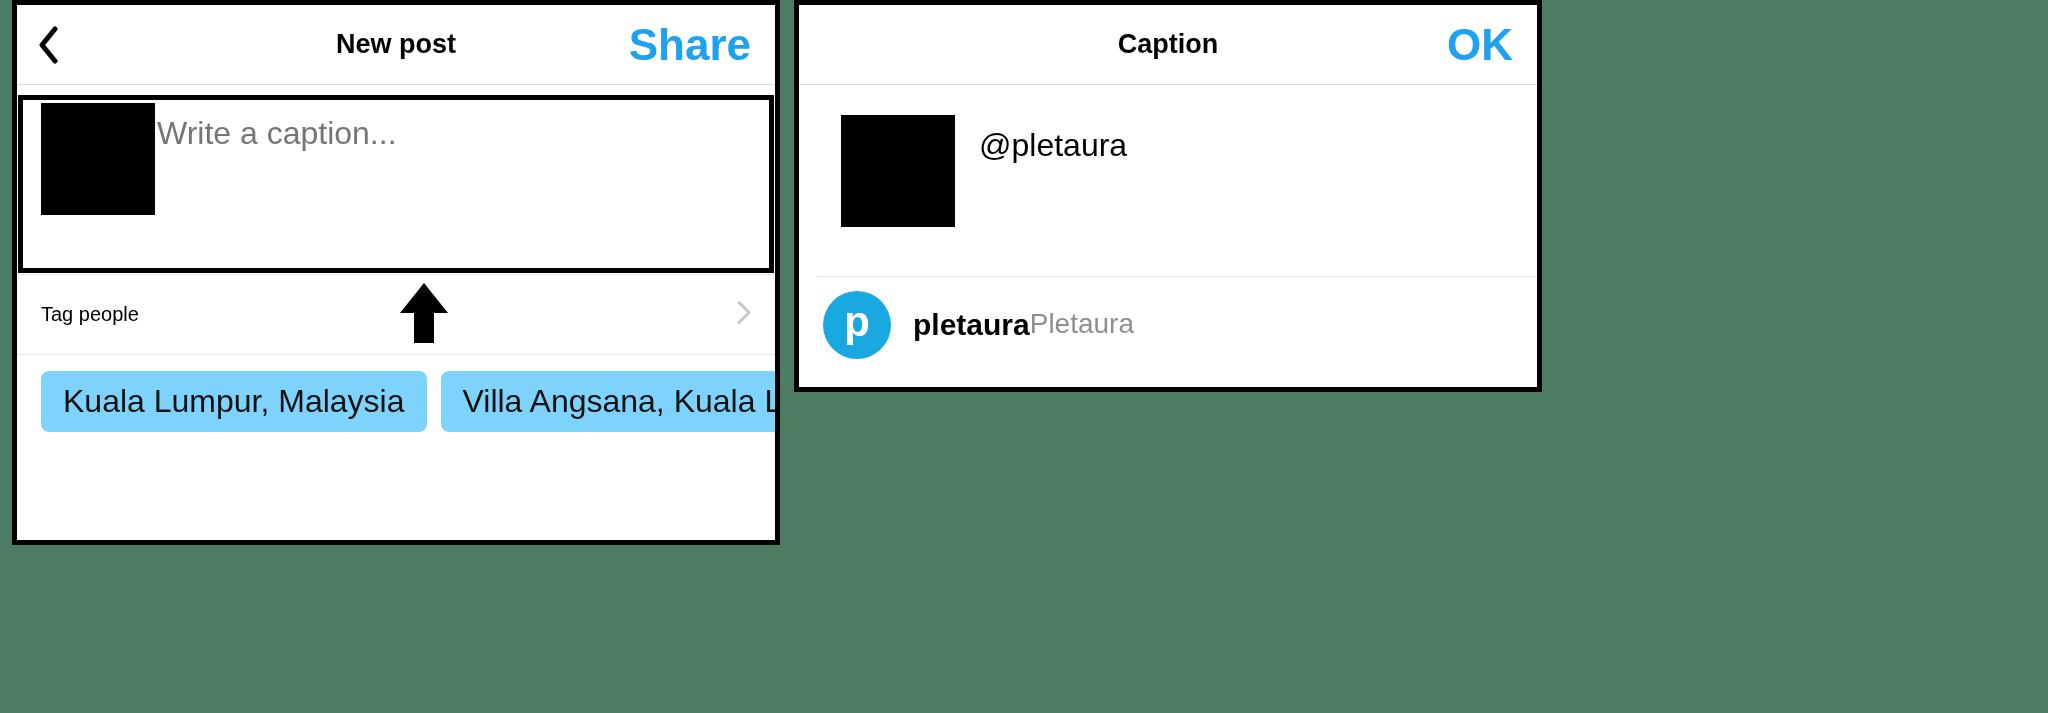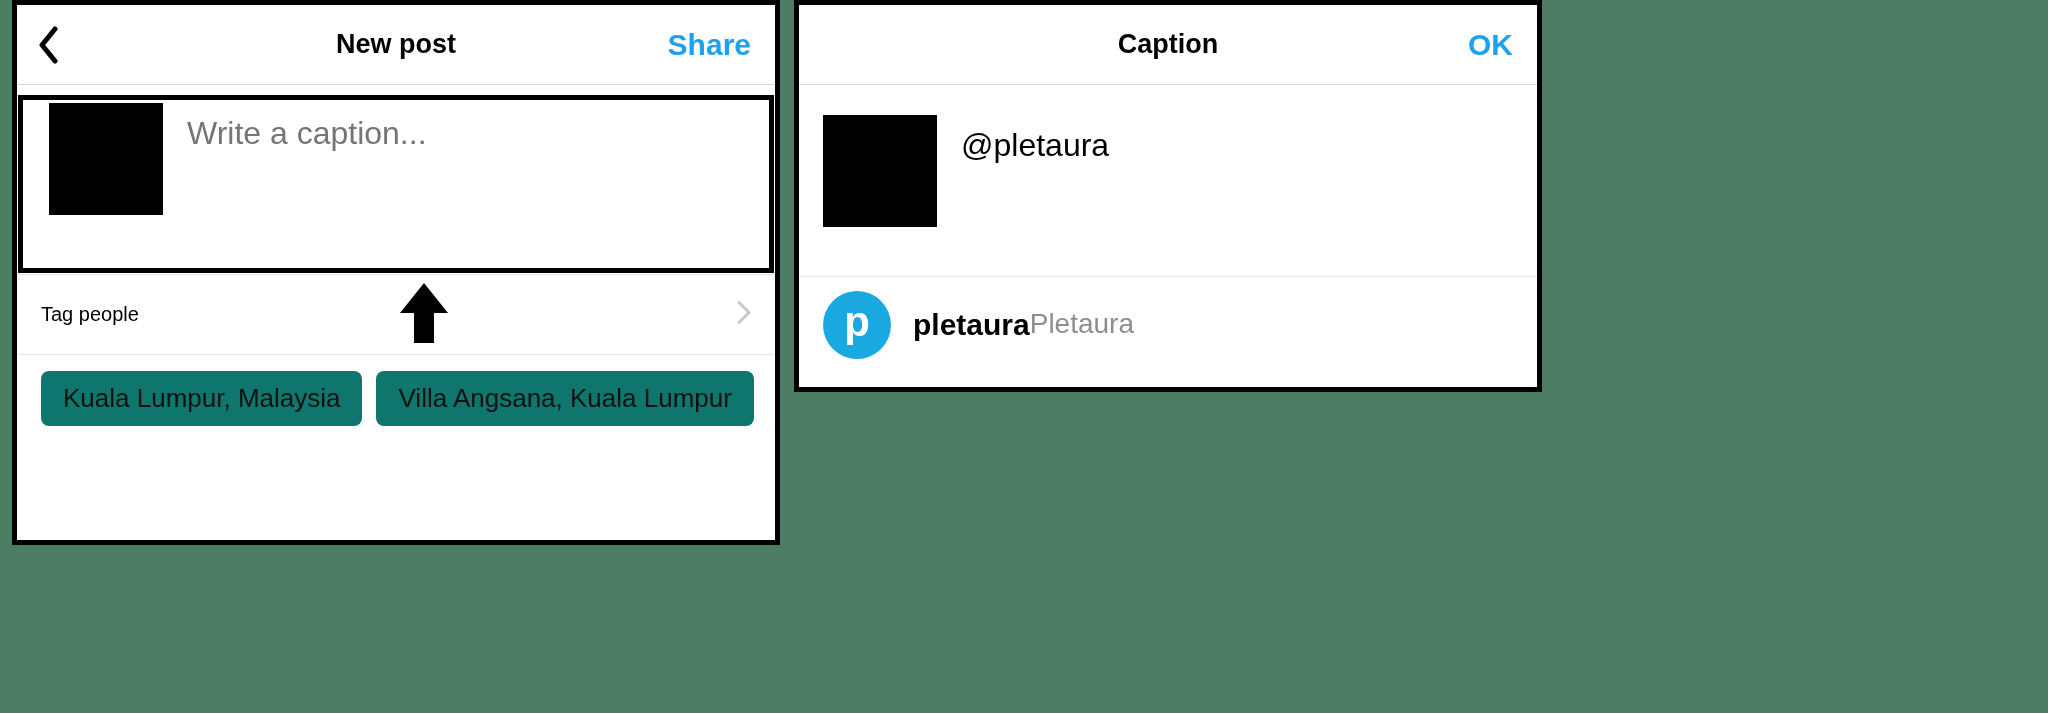--- a/index.html
+++ b/index.html
@@ -52,21 +52,21 @@
     font-weight: 700;
     color: #000;
   }
   .header-action {
     position: absolute;
     right: 24px;
     top: 0;
     bottom: 0;
     display: flex;
     align-items: center;
-    font-size: 30px;
+    font-size: 44px;
     font-weight: 600;
     color: #1fa1f2;
     cursor: pointer;
   }
   .header-back {
     position: absolute;
     left: 20px;
     top: 0;
     bottom: 0;
     display: flex;
@@ -83,24 +83,23 @@
     width: 756px;
     height: 178px;
     border: 5px solid #000;
     pointer-events: none;
     z-index: 5;
   }
 
   
   .caption-row {
     position: relative;
-    padding: 18px 24px 30px 32px;
+    padding: 18px 24px 30px 24px;
     display: flex;
     align-items: flex-start;
-    gap: 22px;
     border-bottom: 1px solid #e5e5e5;
     height: 190px;
   }
   .thumb {
     flex: 0 0 auto;
     width: 114px;
     height: 112px;
     background: #000000;
   }
   .caption-input {
@@ -136,23 +135,23 @@
   
   .chips-row {
     display: flex;
     gap: 14px;
     padding: 16px 24px 0 24px;
     overflow: hidden;
     white-space: nowrap;
   }
   .chip {
     flex: 0 0 auto;
-    background: #0f766e;
+    background: #7dd3fc;
     color: #111;
-    font-size: 26px;
+    font-size: 32px;
     padding: 12px 22px;
     border-radius: 8px;
     cursor: pointer;
   }
 
   
   .pointer-arrow {
     position: absolute;
     left: 383px;
     top: 278px;
@@ -164,20 +163,21 @@
 
   
   .caption-edit-row {
     position: relative;
     display: flex;
     align-items: flex-start;
     gap: 22px;
     padding: 30px 24px 40px 24px;
     border-bottom: 1px solid #e5e5e5;
     height: 192px;
+    margin-left: 18px;
   }
   .caption-text {
     font-size: 32px;
     color: #000;
     padding-top: 12px;
     flex: 1 1 auto;
     border: none;
     outline: none;
     background: transparent;
   }

